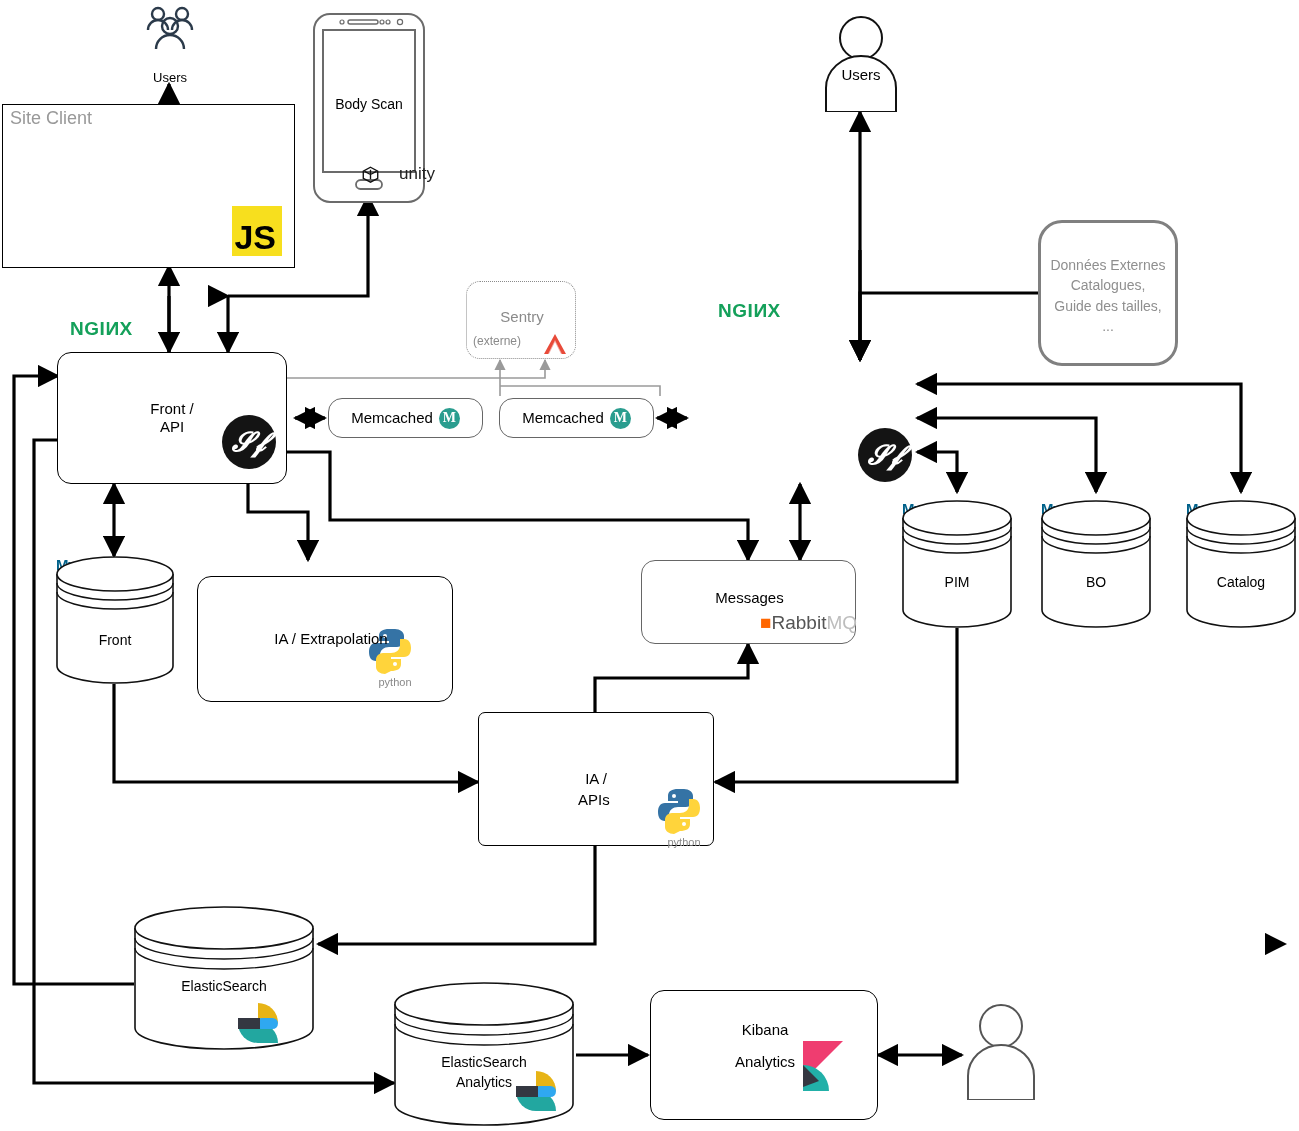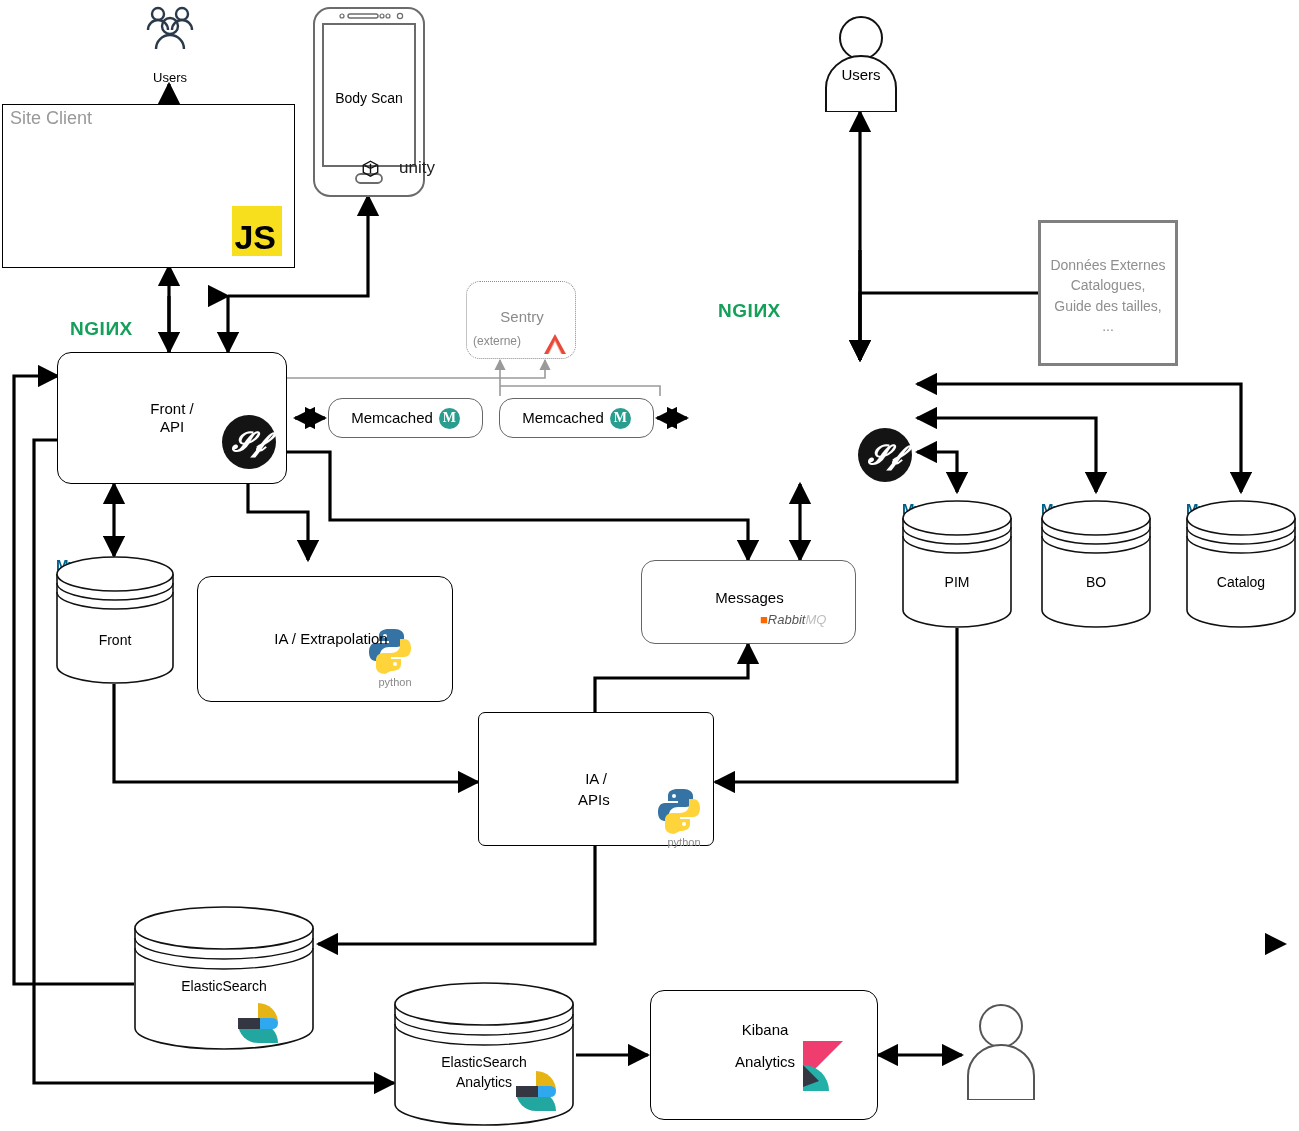--- a/index.html
+++ b/index.html
@@ -40,21 +40,21 @@
   .js-logo{background:#f7df1e;color:#000;font-weight:bold;display:flex;
     align-items:flex-end;justify-content:flex-end;font-size:34px;
     padding:0 6px 2px 0;box-sizing:border-box;line-height:1;}
   .sf-logo{border-radius:50%;background:#141414;color:#fff;display:flex;
     align-items:center;justify-content:center;font-family:"DejaVu Serif",serif;
     font-style:italic;font-weight:bold;}
   .mysql-logo{font-family:"Liberation Sans",sans-serif;font-weight:bold;
     font-size:15px;letter-spacing:-0.6px;white-space:nowrap;}
   .mysql-logo .m{color:#00618a;}
   .mysql-logo .s{color:#e48e00;}
-  .rabbit{font-size:13px;white-space:nowrap;font-family:"Liberation Sans",sans-serif;font-style:italic;}
+  .rabbit{font-size:19px;white-space:nowrap;font-family:"Liberation Sans",sans-serif;}
   .rabbit .r1{color:#f60;font-weight:bold;}
   .rabbit .r2{color:#555;}
   .rabbit .r3{color:#bdbdbd;}
   .mc-badge{display:inline-flex;align-items:center;justify-content:center;
     width:21px;height:21px;border-radius:50%;background:#2a9d8f;color:#fff;
     font-size:14px;font-weight:bold;vertical-align:-4px;margin-left:6px;
     font-family:"Liberation Serif",serif;}
   .unity{display:flex;align-items:center;gap:20px;font-size:17px;color:#222;}
 
   .title-2l{font-size:15px;}
@@ -150,21 +150,21 @@
       </g>
     </svg>
     <div style="text-align:center;font-size:13px;margin-top:2px;">Users</div>
   </div>
 
   <div class="node plainbox" style="left:2px;top:104px;width:293px;height:164px;"></div>
   <div class="lbl sitelabel" style="left:10px;top:108px;">Site Client</div>
 
   <div class="logo js-logo" style="left:232px;top:206px;width:50px;height:50px;">JS</div>
 
-  <div class="node" style="left:312px;top:6px;width:114px;height:192px;">
+  <div class="node" style="left:312px;top:12px;width:114px;height:192px;">
     <svg width="114" height="192" viewBox="0 0 114 192">
       <rect x="2" y="2" width="110" height="188" rx="16" ry="16" fill="#fff" stroke="#6b6b6b" stroke-width="2"></rect>
       <rect x="11" y="18" width="92" height="142" fill="#fff" stroke="#6b6b6b" stroke-width="2"></rect>
       <rect x="36" y="8" width="30" height="4" rx="2" fill="#fff" stroke="#6b6b6b" stroke-width="1.4"></rect>
       <circle cx="30" cy="10" r="2" fill="#fff" stroke="#6b6b6b" stroke-width="1.2"></circle>
       <circle cx="70" cy="10" r="2" fill="#fff" stroke="#6b6b6b" stroke-width="1.2"></circle>
       <circle cx="76" cy="10" r="2" fill="#fff" stroke="#6b6b6b" stroke-width="1.2"></circle>
       <circle cx="88" cy="10" r="2.6" fill="#fff" stroke="#6b6b6b" stroke-width="1.2"></circle>
       <rect x="44" y="168" width="26" height="9" rx="4.5" fill="#fff" stroke="#6b6b6b" stroke-width="1.8"></rect>
     </svg>
@@ -210,21 +210,21 @@
   <div class="lbl nginx" style="left:718px;top:300px;">NGI<span class="rev">N</span>X</div>
 
   <div class="node" style="left:820px;top:14px;width:82px;height:98px;">
     <svg width="82" height="98" viewBox="0 0 82 98">
       <circle cx="41" cy="24" r="21" fill="#fff" stroke="#111" stroke-width="2"></circle>
       <path d="M6,98 L6,74 a35,32 0 0 1 70,0 L76,98 Z" fill="#fff" stroke="#111" stroke-width="2"></path>
     </svg>
     <div style="position:absolute;left:0;top:52px;width:82px;text-align:center;font-size:15px;">Users</div>
   </div>
 
-  <div class="node greybox" style="left:1038px;top:220px;width:140px;height:146px;">
+  <div class="node greybox" style="left:1038px;top:220px;width:140px;height:146px;border-radius:24px;">
     <div style="color:#8f8f8f;font-size:14px;text-align:center;margin-top:32px;line-height:1.45;">
       <div>Données Externes</div>
       <div>Catalogues,</div>
       <div>Guide des tailles,</div>
       <div>...</div>
     </div>
   </div>
 
   <div class="logo sf-logo" style="left:858px;top:428px;width:54px;height:54px;font-size:27px;">𝓢𝓯</div>
 

